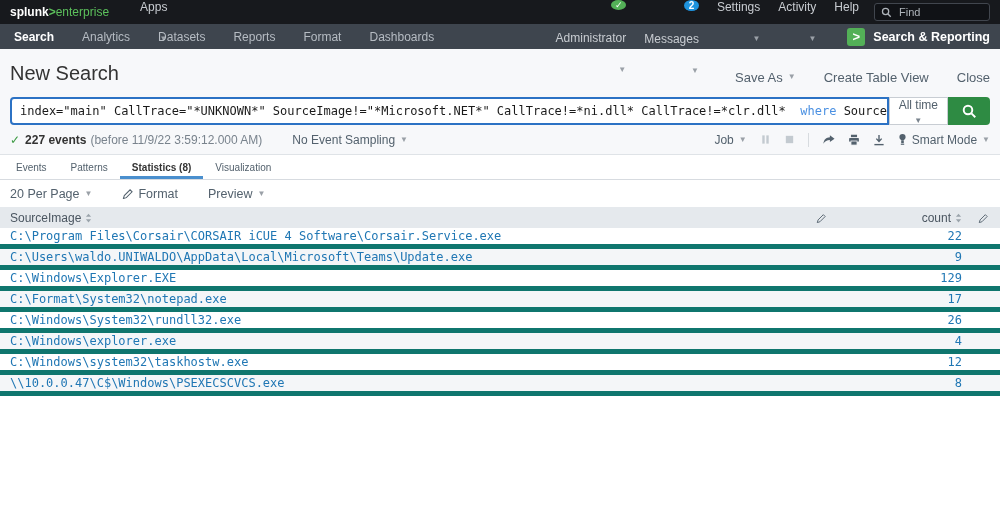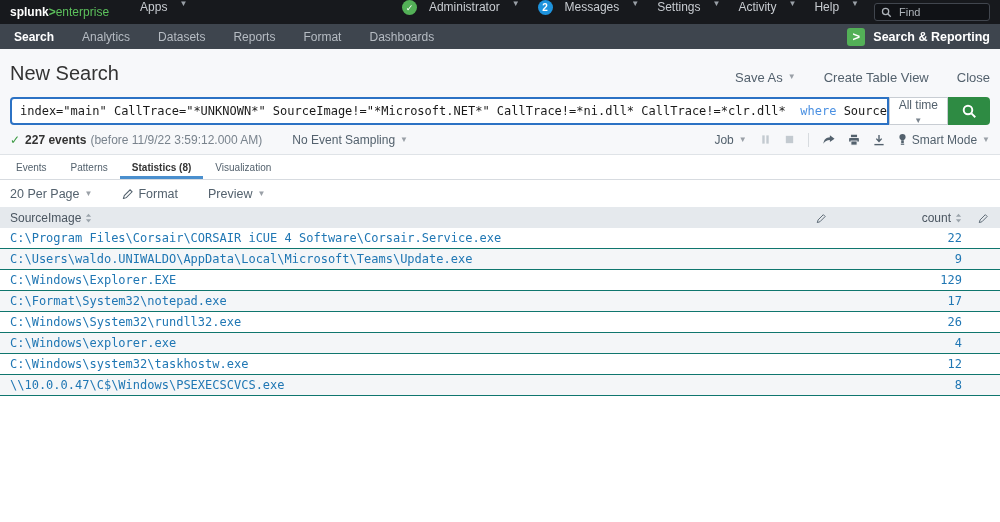--- a/index.html
+++ b/index.html
@@ -11,21 +11,21 @@
     --brand-green:#5cc05c; --app-green:#53b057; --btn-green:#2e8b43;
     --badge-blue:#1e93dd; --link-blue:#2077b4; --tab-underline:#4a8fce;
     --search-border:#2c72c4; --kw-blue:#4a90e2; --fn-magenta:#e05ae0; --mod-orange:#f08c28;
     --muted:#53616d;
   }
   
   .topbar { height:24px; background:#17191d; display:flex; align-items:center; color:#c8ccd1; font-size:12px; }
   .logo { margin-left:10px; font-size:12px; font-weight:bold; color:#fff; cursor:pointer; white-space:nowrap; }
   .logo .gt { color:var(--brand-green); }
   .logo .ent { color:var(--brand-green); font-weight:normal; }
-  .tmenu { display:flex; align-items:flex-start; gap:12px; padding:0 9px; height:24px; cursor:pointer; white-space:nowrap; }
+  .tmenu { display:flex; align-items:flex-end; gap:21px; padding:0 9px; height:24px; cursor:pointer; white-space:nowrap;flex-direction:column; }
   .tmenu.apps { margin-left:22px; }
   .topbar-right { margin-left:auto; display:flex; align-items:center; }
   .carat { font-size:8px; color:#9aa0a7; line-height:1; }
   .badge { width:15px; height:15px; border-radius:50%; background:var(--badge-blue); color:#fff; font-size:10px;
            display:flex; align-items:center; justify-content:center; font-weight:bold; }
   .avatar { width:15px; height:15px; border-radius:50%; background:var(--app-green); color:#fff; font-size:9px;
             display:flex; align-items:center; justify-content:center; }
   .findbox { display:flex; align-items:center; gap:5px; background:#101216; border:1px solid #41464e;
              border-radius:3px; height:18px; width:116px; margin:0 10px 0 6px; padding:0 6px; }
   .findbox input { background:transparent; border:0; outline:0; color:#d5d8dc; font-size:11px; width:100%;
@@ -75,21 +75,21 @@
   .rtoolbar { height:27px; display:flex; align-items:center; padding:0 10px; gap:30px; font-size:12.5px;
               color:var(--muted); background:#fff; }
   .rtoolbar > div { display:flex; align-items:center; gap:5px; cursor:pointer; }
   
   .thead { display:flex; height:21px; background:#e5e9ed; align-items:center; font-size:12px; color:#4a5560; }
   .c-src { flex:1; padding-left:10px; display:flex; align-items:center; gap:4px; min-width:0; }
   .c-edit1 { width:30px; display:flex; justify-content:center; }
   .c-cnt { width:130px; display:flex; align-items:center; justify-content:flex-end; padding-right:4px; gap:4px; }
   .c-edit2 { width:34px; display:flex; justify-content:center; }
   .sortable { cursor:pointer; display:flex; align-items:center; gap:4px; }
-  .trow { display:flex; height:21px; align-items:center; border-bottom:1px solid #0f766e; background:#fff;
+  .trow { display:flex; height:21px; align-items:center; border-bottom:5px solid #0f766e; background:#fff;
           font-family:"DejaVu Sans Mono", monospace; font-size:12px; }
   .trow.alt { background:#f4f6f8; }
   .cell-link { color:var(--link-blue); cursor:pointer; white-space:nowrap; overflow:hidden; text-overflow:ellipsis; }
   .pencil { cursor:pointer; display:flex; }
 </style>
 </head>
 <body style="--brand-green: #5cc05c; --app-green: #53b057; --btn-green: #2e8b43; --badge-blue: #1e93dd; --link-blue: #2077b4; --tab-underline: #4a8fce; --search-border: #2c72c4; --kw-blue: #4a90e2; --fn-magenta: #e05ae0; --mod-orange: #f08c28;">
 
 <div class="topbar">
   <div class="logo"><span>splunk</span><span class="gt">&gt;</span><span class="ent">enterprise</span></div>

